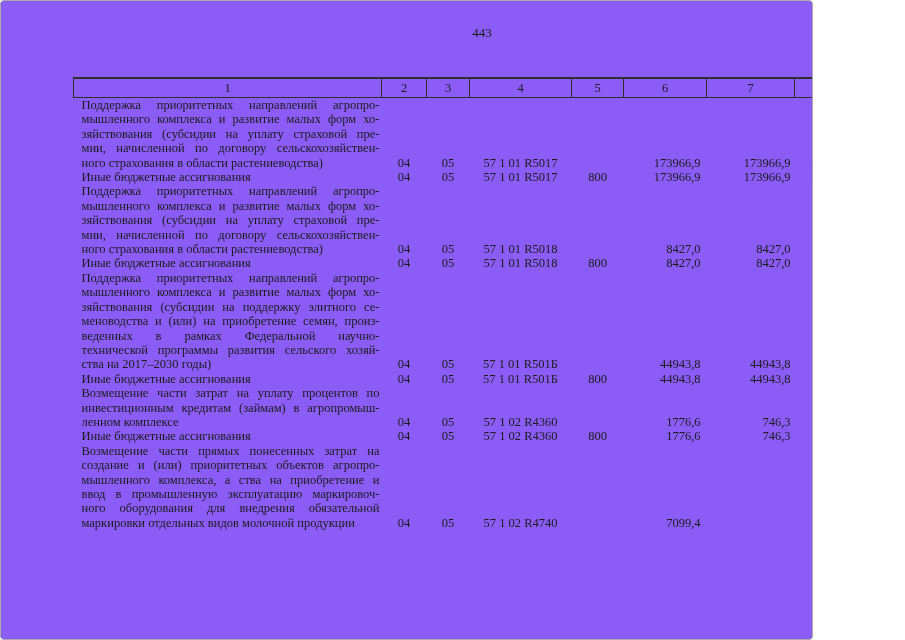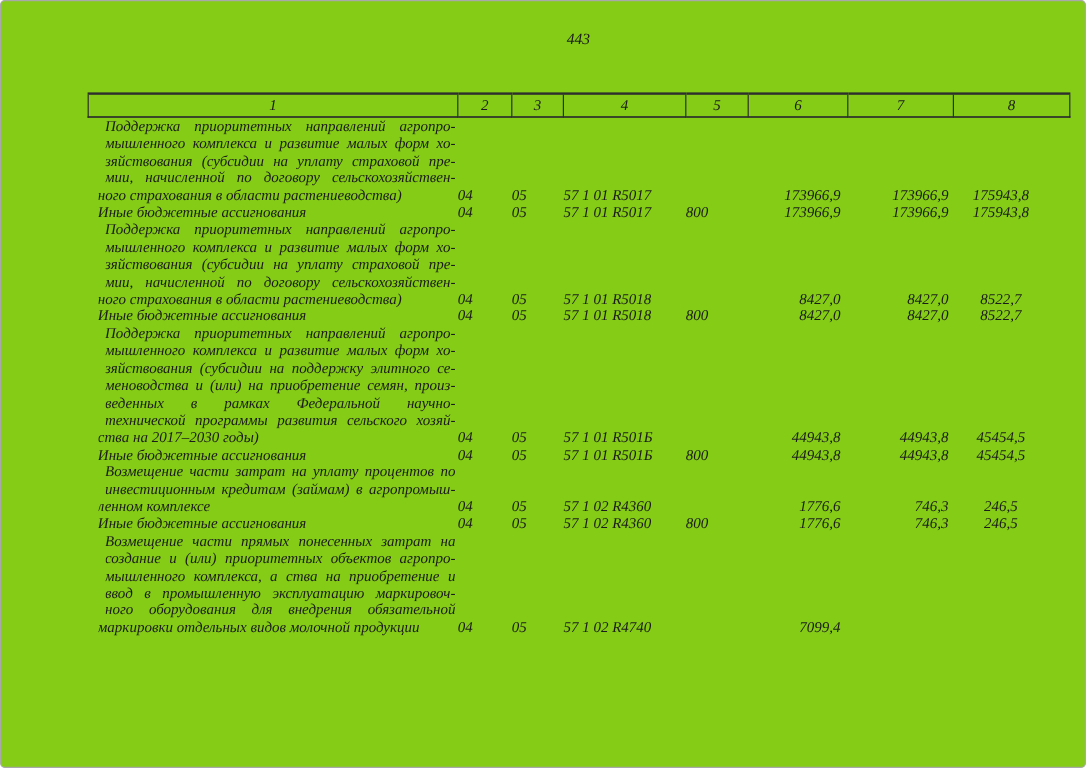--- a/index.html
+++ b/index.html
@@ -4,27 +4,26 @@
 <style>
   html, body {
     margin: 0;
     padding: 0;
     background: #ffffff;
     font-family: "Liberation Serif", "DejaVu Serif", serif;
     color: #1c1c1c;
   }
   .page {
     box-sizing: border-box;
-    width: 905px;
+    width: 813px;
     height: 640px;
-    background: #84cc16;
+    background: #8b5cf6;
     border: 1px solid #a9a9a9;
     border-radius: 4px;
     overflow: hidden;
-    font-style: italic;
   }
   .content {
     margin-left: 72px;
     width: 818px;
   }
   .page-number {
     margin-top: 24px;
     text-align: center;
     font-size: 13px;
     line-height: 15px;
@@ -44,32 +43,31 @@
     text-align: center;
     height: 18px;
     padding: 0;
     font-size: 12.5px;
   }
   tbody td {
     padding: 0;
     vertical-align: bottom;
   }
   td.c1 { padding-left: 8px; padding-right: 2px; }
-  td.c2, td.c3, td.c4, td.c5 { text-align: left; }
+  td.c2, td.c3, td.c4, td.c5 { text-align: center; }
   td.c6 { text-align: right; padding-right: 6px; }
   td.c7 { text-align: right; padding-right: 4px; }
   td.c8 { text-align: center; padding-right: 18px; }
   .line {
     white-space: nowrap;
     overflow: hidden;
   }
   .line-j {
     text-align: justify;
     text-align-last: justify;
-    margin-left: 6px;
   }
   .line-last {
     text-align: center;
     text-align-last: left;
   }
 </style>
 </head>
 <body>
 
 <div class="page">

